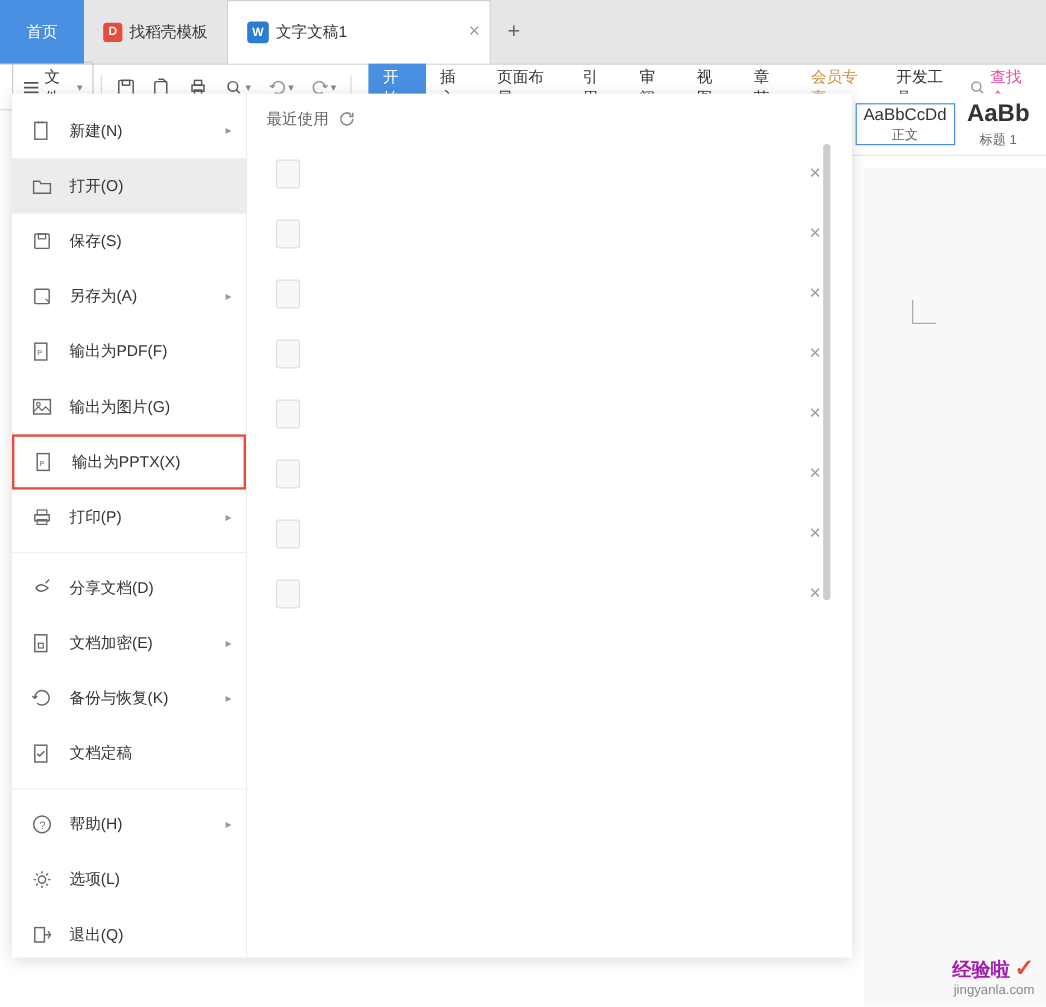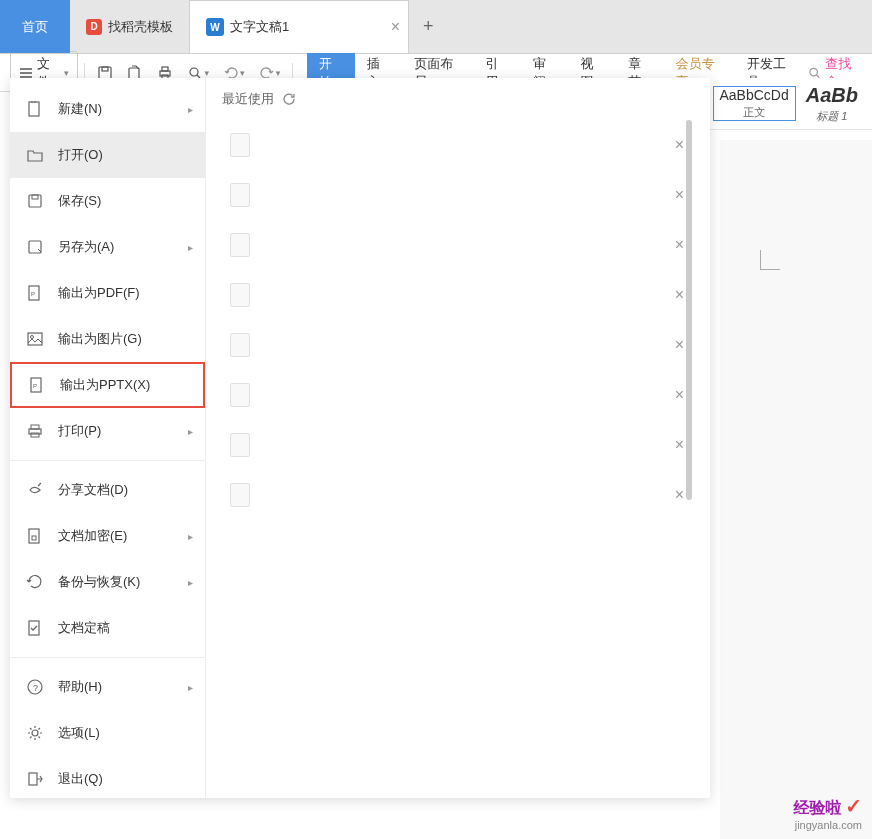--- a/index.html
+++ b/index.html
@@ -149,21 +149,21 @@
     <span>查找命</span>
   </div>
 </div>
 
 <div class="style-strip">
   <span style="color:#aaa;margin-right:6px;font-size:10px;">▾</span>
   <div class="style-box selected">
     <div class="style-preview">AaBbCcDd</div>
     <div class="style-label">正文</div>
   </div>
-  <div class="style-box" style="border:none;font-style:italic;">
+  <div class="style-box" style="border:none;">
     <div class="style-preview big">AaBb</div>
     <div class="style-label">标题 1</div>
   </div>
 </div>
 
 <div class="canvas-area">
   <div class="page-corner"></div>
 </div>
 
 <div class="file-menu">

